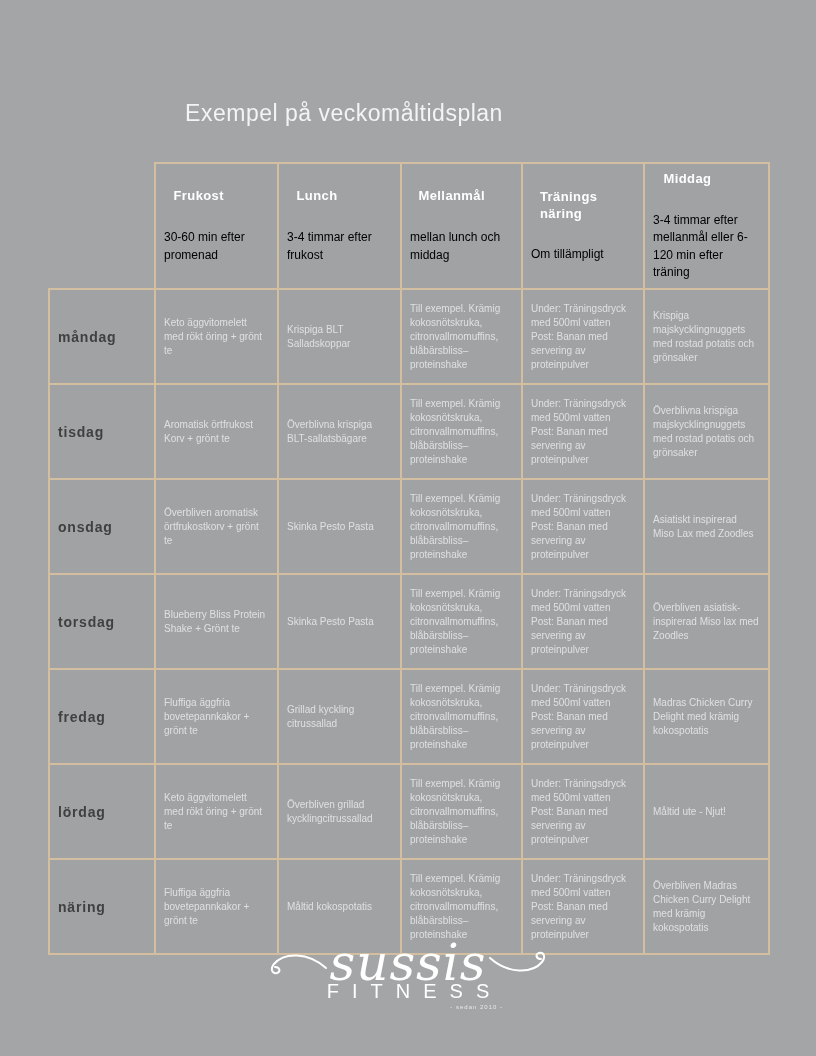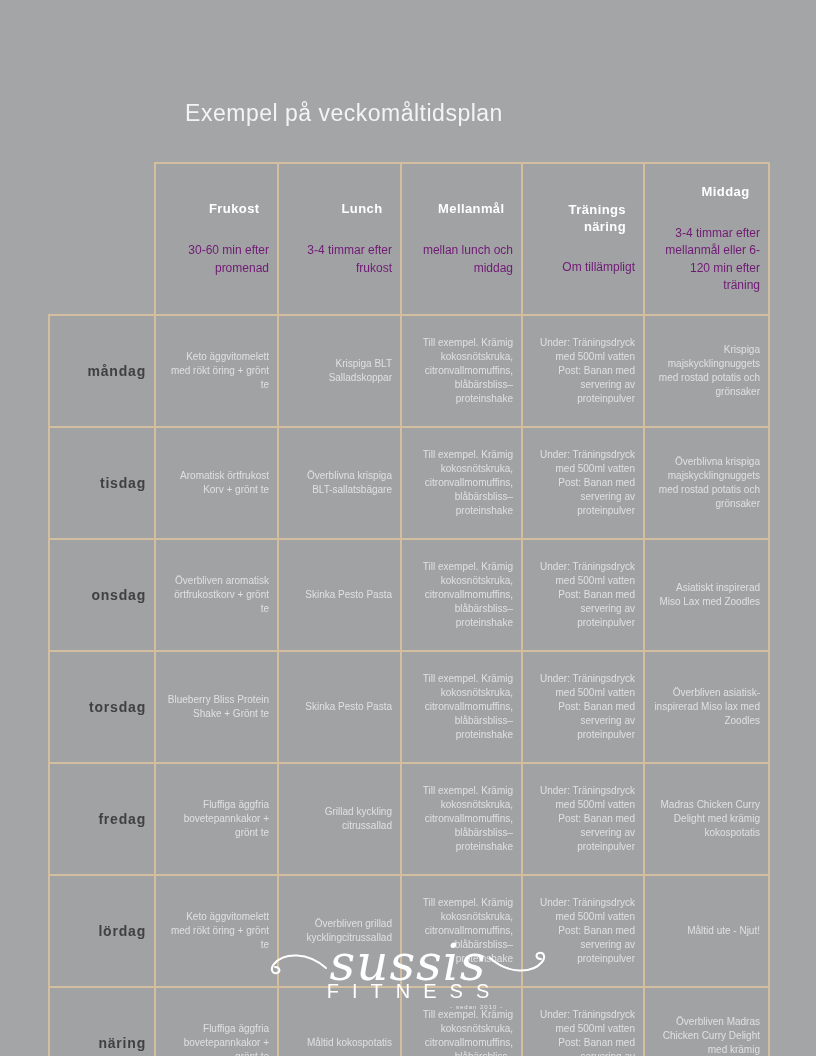--- a/index.html
+++ b/index.html
@@ -21,42 +21,42 @@
   }
   .plan-table{
     position:absolute;
     top:162px;left:48px;
     border-collapse:collapse;
     table-layout:fixed;
   }
   .plan-table td,.plan-table th{
     border:2px solid #d3bfa0;
     background:#a1a2a4;
-    text-align:right;
+    text-align:left;
     vertical-align:middle;
-    padding:20px 8px;
+    padding:7px 8px;
     box-sizing:border-box;
   }
   .plan-table td.corner{
     border:none;
     background:transparent;
   }
   .header-row th{height:125px;}
   .body-row td,.body-row th{height:95px;}
   .col-label{
     color:#ffffff;
     font-weight:bold;
     font-size:13px;
     letter-spacing:0.4px;
     margin:0 auto 10px auto;
     max-width:86px;
     line-height:1.3;
   }
   .col-sub{
-    color:#701a75;
+    color:#000000;
     font-weight:400;
     font-size:12px;
     line-height:1.45;
     margin-top:24px;
   }
   .day-cell{
     color:#404040;
     font-weight:bold;
     font-size:14px;
     letter-spacing:0.8px;

